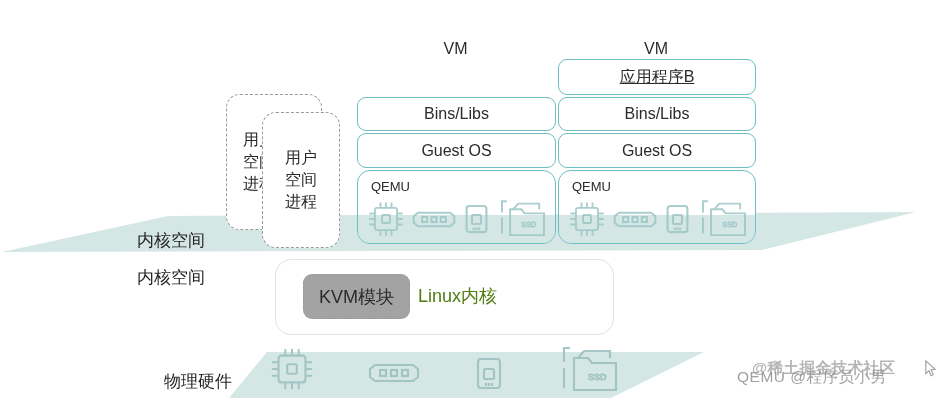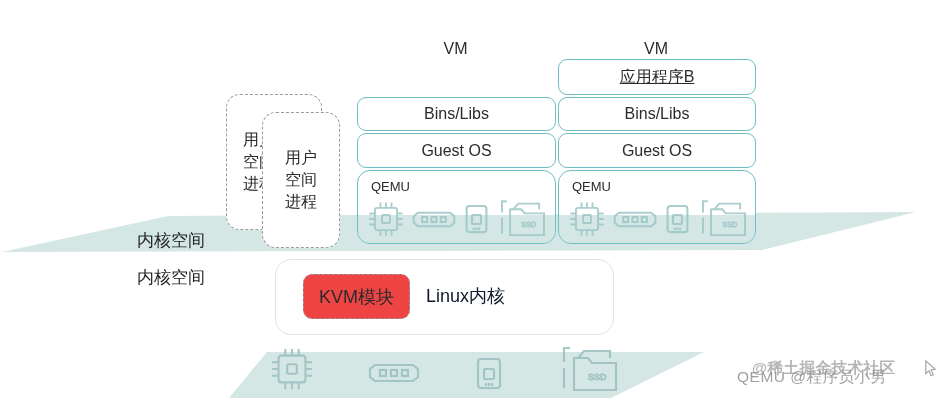--- a/index.html
+++ b/index.html
@@ -33,23 +33,23 @@
   .dashed .ln{white-space:nowrap;}
   .proc-back{align-items:flex-start;padding-left:16px;}
   .proc-front{align-items:center;text-align:center;}
   
   .kernel-wrap{
     position:absolute;left:275px;top:259px;width:337px;height:74px;background:#fff;
     border:1.5px solid #e2e2e2;border-radius:16px;z-index:1;
   }
   .kvm-box{
     position:absolute;left:27px;top:14px;width:105px;height:43px;border:1.5px dashed #9a9a9a;border-radius:9px;
-    display:flex;align-items:center;justify-content:center;font-size:18px;color:#2b2b2b;background:#ef4444;
+    display:flex;align-items:center;justify-content:center;font-size:18px;color:#2b2b2b;background:#a3a3a3;
   }
-  .linux-label{position:absolute;left:142px;top:14px;height:43px;display:flex;align-items:center;font-size:18px;color:#0f172a;margin-left:8px;}
+  .linux-label{position:absolute;left:142px;top:14px;height:43px;display:flex;align-items:center;font-size:18px;color:#4d7c0f;}
   
   .space-label{position:absolute;font-size:17px;color:#1f1f1f;z-index:3;white-space:nowrap;}
   
   .wm{position:absolute;z-index:6;white-space:nowrap;font-size:15.5px;letter-spacing:.5px;}
   .wm-juejin{left:752px;top:358px;color:#a3a3a3;opacity:.8;font-weight:bold;}
   .wm-csdn{left:737px;top:367px;color:#8f8f8f;opacity:.85;}
   .wm-cursor{position:absolute;left:924px;top:360px;z-index:6;opacity:.8;}
 </style>
 </head>
 <body>
@@ -158,20 +158,21 @@
     <span class="ln">进程</span>
   </div>
 
   <div class="kernel-wrap">
     <div class="kvm-box">KVM模块</div>
     <div class="linux-label">Linux内核</div>
   </div>
 
   <div class="space-label" style="left:137px;top:229px;">内核空间</div>
   <div class="space-label" style="left:137px;top:266px;">内核空间</div>
+  <div class="space-label" style="left:164px;top:370px;">物理硬件</div>
 
   <div class="wm wm-juejin">@稀土掘金技术社区</div>
   <div class="wm wm-csdn">QEMU @程序员小男</div>
   <svg class="wm-cursor" width="12" height="17" viewBox="0 0 14 20" fill="#ffffff" stroke="#8f8f8f" stroke-width="1.4">
     <use href="#sym-cursor" xlink:href="#sym-cursor"></use>
   </svg>
 
 </div>
 
 </body></html>

